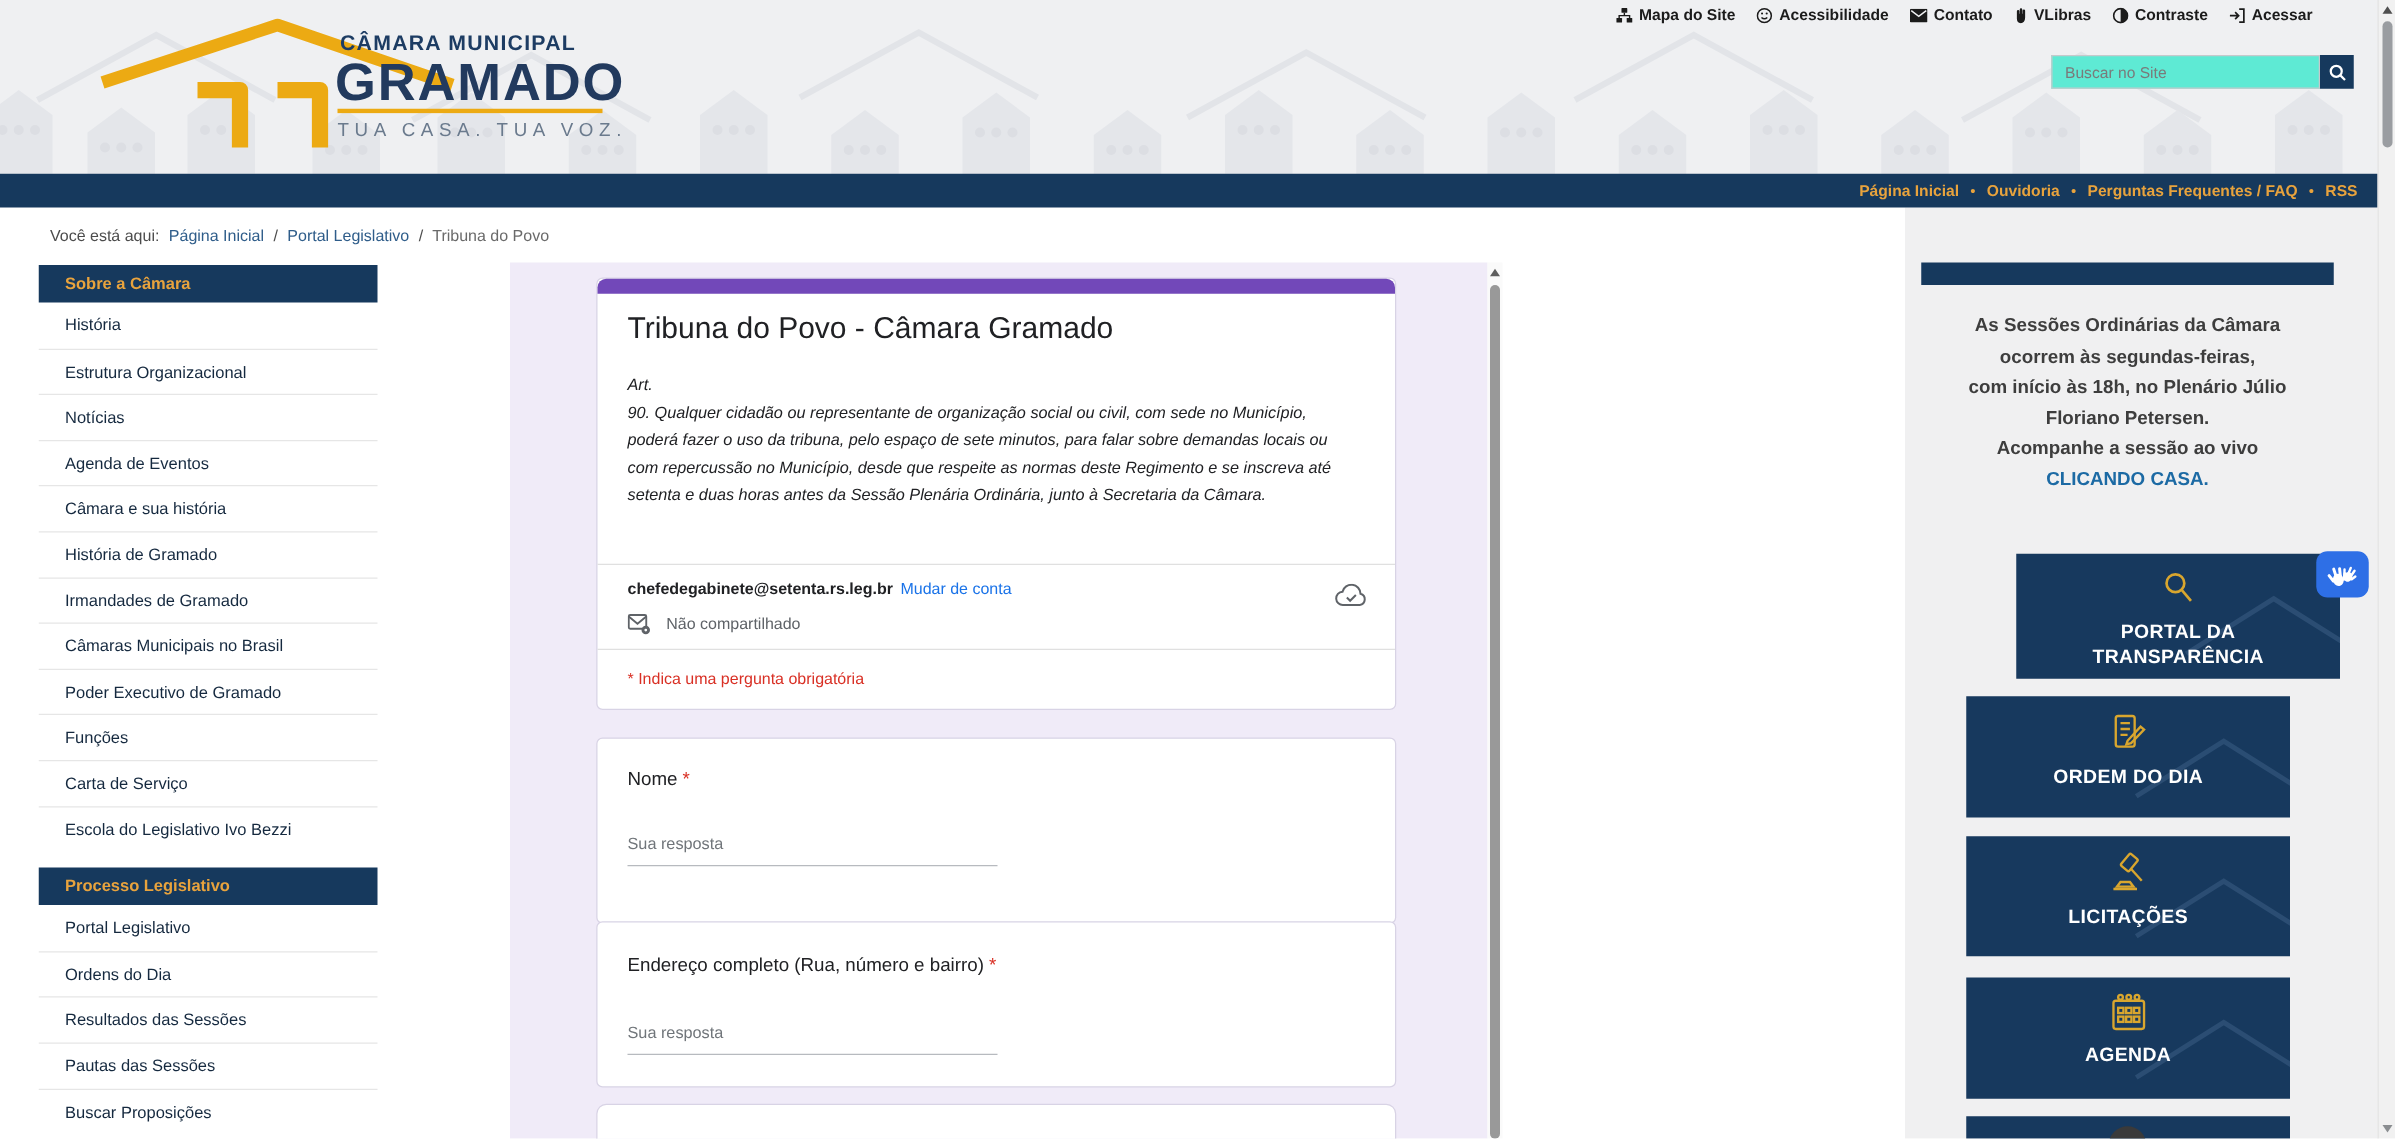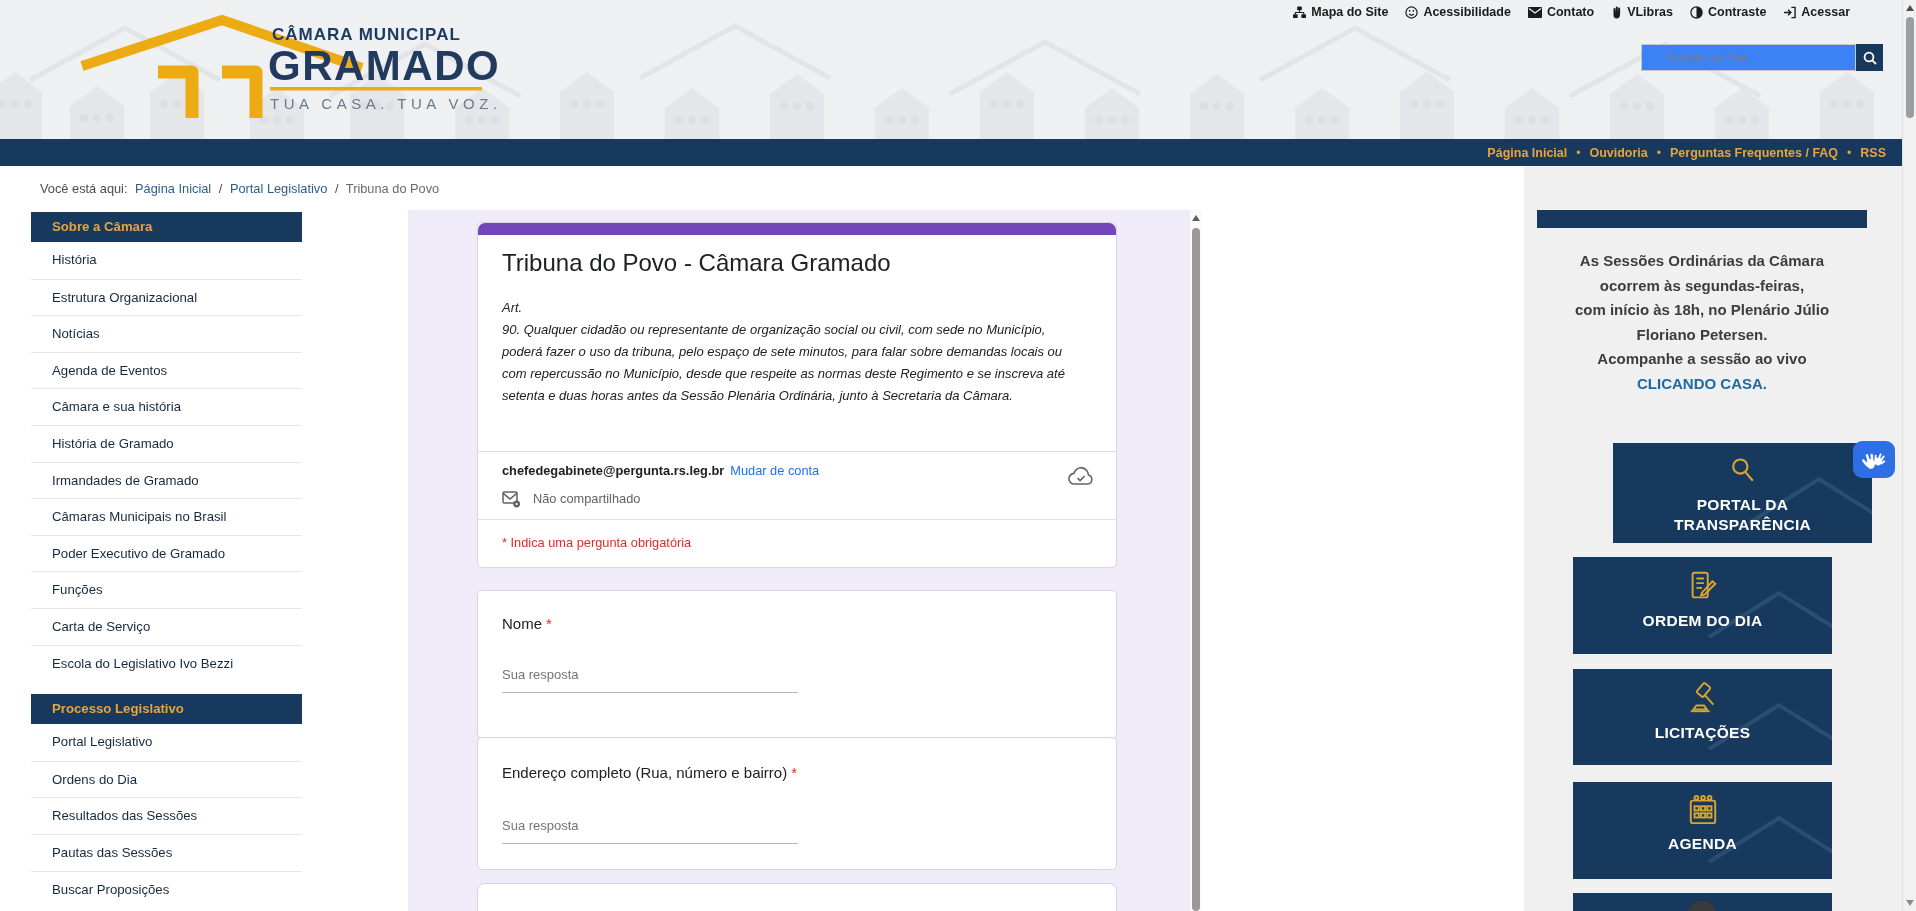--- a/index.html
+++ b/index.html
@@ -12,21 +12,21 @@
   .cityscape { position:absolute; left:0; top:0; pointer-events:none; }
 
   .topbar { position:absolute; top:5px; right:66px; display:flex; gap:17px; align-items:center;
             font-size:12.5px; font-weight:bold; color:#1b1b1b; z-index:5; }
   .tb-item { display:flex; align-items:center; gap:5px; cursor:pointer; white-space:nowrap; }
   .tb-ico { display:inline-flex; align-items:center; }
 
   .logo { position:absolute; left:70px; top:8px; z-index:4; cursor:pointer; }
 
   .search { position:absolute; left:1641px; top:44px; display:flex; z-index:5; }
-  .search input { width:215px; height:27px; border:1px solid #c6c9cc; background:#3b82f6; padding:0 24px;
+  .search input { width:215px; height:27px; border:1px solid #c6c9cc; background:#5eead4; padding:0 10px;
                   font-size:12.5px; font-family:"Liberation Sans", sans-serif; color:#333; outline:none; }
   .search input::placeholder { color:#7a7a7a; }
   .search-btn { width:27px; height:27px; background:#16395d; border:none; display:flex; align-items:center; justify-content:center; cursor:pointer; }
 
   
   .navbar { position:absolute; left:0; top:139px; width:1916px; height:27px; background:#16395d; z-index:6;
             display:flex; justify-content:flex-end; align-items:center; padding-right:30px; }
   .navbar a { color:#e8a33d; font-size:12.5px; font-weight:bold; text-decoration:none; cursor:pointer; }
   .nav-sep { color:#e8a33d; font-size:12px; margin:0 9px; }
 
@@ -276,21 +276,21 @@
 
     <div class="gcard" style="top:12px; height:346px;">
       <div class="purple-bar"></div>
       <div class="g-title">Tribuna do Povo - Câmara Gramado</div>
       <div class="g-desc">
         <div>Art.</div>
         <div>90. Qualquer cidadão ou representante de organização social ou civil, com sede no Município, poderá fazer o uso da tribuna, pelo espaço de sete minutos, para falar sobre demandas locais ou com repercussão no Município, desde que respeite as normas deste Regimento e se inscreva até setenta e duas horas antes da Sessão Plenária Ordinária, junto à Secretaria da Câmara.</div>
       </div>
       <div class="hr" style="top:228px;"></div>
       <div class="email-row">
-        <b>chefedegabinete@pergunta.rs.leg.br</b><span class="chg">Mudar de conta</span>
+        <b>chefedegabinete@setenta.rs.leg.br</b><span class="chg">Mudar de conta</span>
       </div>
       <div class="cloud">
         <svg width="26" height="19" viewBox="0 0 26 19" fill="none" stroke="#5f6368" stroke-width="1.6">
             <path d="M6.5 17a5.3 5.3 0 01-.5-10.6A7.3 7.3 0 0120.4 8 4.6 4.6 0 0119.8 17z"></path>
             <path d="M9.5 11l2.6 2.6 4.6-4.6"></path>
           </svg>
       </div>
       <div class="notshared">
         <span>
           <svg width="19" height="17" viewBox="0 0 19 17" fill="none" stroke="#5f6368" stroke-width="1.5">

